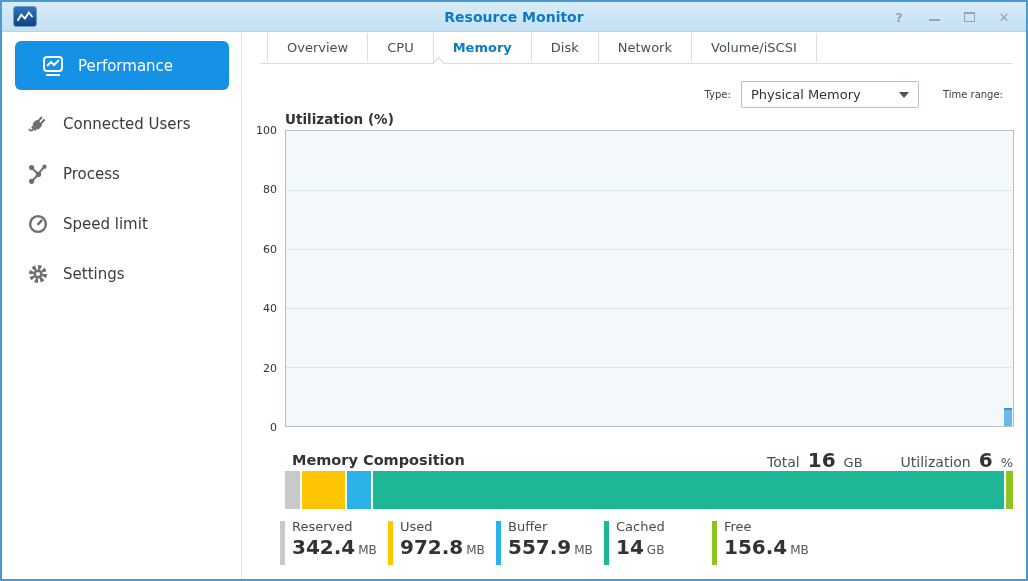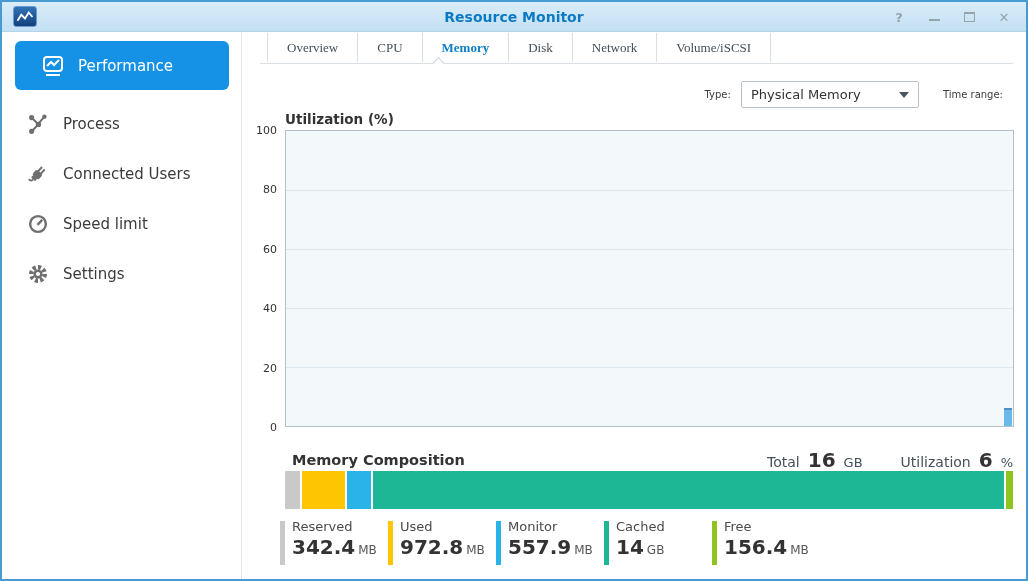--- a/index.html
+++ b/index.html
@@ -29,21 +29,21 @@
   .side-divider { position:absolute; left:239px; top:30px; bottom:0; width:1px; background:#e2e6e9; }
   .side-item { position:relative; height:50px; display:flex; align-items:center;
     padding-left:24px; gap:13px; font-size:15px; color:#3b3b3b; cursor:pointer; }
   .side-item.selected { margin:9px 12px 0 13px; height:49px; padding-left:26px;
     background:#1592e6; border-radius:6px; color:#fff; margin-bottom:9px; }
   .side-icon { width:24px; height:24px; display:flex; align-items:center; justify-content:center; }
 
   
   .content { position:absolute; left:240px; top:30px; right:0; bottom:0; background:#fff; }
 
-  .tabs { position:absolute; left:25px; top:0; height:31px; display:flex; align-items:center;font-family:Liberation Serif, serif; }
+  .tabs { position:absolute; left:25px; top:0; height:31px; display:flex; align-items:center; }
   .tab { padding:0 19px; font-size:13px; color:#454f57; line-height:29px;
     border-left:1px solid #d9dfe4; cursor:pointer; }
   .tab:last-child { border-right:1px solid #d9dfe4; }
   .tab.selected { color:#0d7ec6; font-weight:bold; }
   .tab-line { position:absolute; left:18px; right:13px; top:31px; height:1px; background:#d9dfe4; }
   .tab-notch { position:absolute; left:192px; top:27px; width:9px; height:9px; background:#fff;
     border-top:1px solid #c9d2d8; border-left:1px solid #c9d2d8; transform:rotate(45deg); }
 
   .filter-row { position:absolute; top:49px; left:0; right:13px; height:27px;
     display:flex; justify-content:flex-end; align-items:center; }
@@ -116,43 +116,43 @@
         <svg width="24" height="24" viewBox="0 0 24 24">
           <rect x="3" y="3" width="18" height="14" rx="3" fill="none" stroke="#fff" stroke-width="2"></rect>
           <polyline points="6,12 10,8 13,11 18,6" fill="none" stroke="#fff" stroke-width="2"></polyline>
           <line x1="5" y1="21" x2="19" y2="21" stroke="#fff" stroke-width="2"></line>
         </svg>
       </span>
       <span>Performance</span>
     </div>
     <div class="side-item">
       <span class="side-icon">
-        <svg width="22" height="22" viewBox="0 0 24 24" fill="#6e6e6e">
-          <path d="M6 6 L12 12 M18.5 4.5 L13 11 M11 14 L6 19" stroke="#6e6e6e" stroke-width="2.2" fill="none"></path>
-          <circle cx="5" cy="5" r="2.8"></circle>
-            <circle cx="19" cy="4" r="2.4"></circle>
-          <circle cx="12.5" cy="12.5" r="2.9"></circle>
-            <circle cx="5" cy="20" r="2.8"></circle>
-        </svg>
-      </span>
-      <span>Process</span>
-    </div>
-    <div class="side-item">
-      <span class="side-icon">
         <svg width="22" height="22" viewBox="0 0 24 24">
           <g transform="rotate(43 12 12)" fill="#6e6e6e">
             <rect x="7.5" y="9" width="9" height="8" rx="2.5"></rect>
             <rect x="9" y="16.5" width="6" height="3.5" rx="1"></rect>
             <line x1="10" y1="3.5" x2="10" y2="9.5" stroke="#6e6e6e" stroke-width="2.2"></line>
             <line x1="14" y1="3.5" x2="14" y2="9.5" stroke="#6e6e6e" stroke-width="2.2"></line>
             <path d="M12 20 q0.5 3.5 -3.5 3" stroke="#6e6e6e" stroke-width="2" fill="none"></path>
           </g>
         </svg>
       </span>
       <span>Connected Users</span>
+    </div>
+    <div class="side-item">
+      <span class="side-icon">
+        <svg width="22" height="22" viewBox="0 0 24 24" fill="#6e6e6e">
+          <path d="M6 6 L12 12 M18.5 4.5 L13 11 M11 14 L6 19" stroke="#6e6e6e" stroke-width="2.2" fill="none"></path>
+          <circle cx="5" cy="5" r="2.8"></circle>
+            <circle cx="19" cy="4" r="2.4"></circle>
+          <circle cx="12.5" cy="12.5" r="2.9"></circle>
+            <circle cx="5" cy="20" r="2.8"></circle>
+        </svg>
+      </span>
+      <span>Process</span>
     </div>
     <div class="side-item">
       <span class="side-icon">
         <svg width="22" height="22" viewBox="0 0 24 24" fill="none" stroke="#6e6e6e">
           <circle cx="12" cy="12" r="8.6" stroke-width="2.6"></circle>
           <line x1="11.5" y1="13" x2="16.5" y2="7.5" stroke-width="2.6"></line>
         </svg>
       </span>
       <span>Speed limit</span>
     </div>
@@ -239,21 +239,21 @@
         <div class="legend-item">
           <div class="chip" style="background: rgb(253, 197, 2);"></div>
           <div>
             <div class="legend-label">Used</div>
             <div class="legend-value">972.8<span class="legend-unit">MB</span></div>
           </div>
         </div>
         <div class="legend-item">
           <div class="chip" style="background: rgb(42, 179, 232);"></div>
           <div>
-            <div class="legend-label">Monitor</div>
+            <div class="legend-label">Buffer</div>
             <div class="legend-value">557.9<span class="legend-unit">MB</span></div>
           </div>
         </div>
         <div class="legend-item">
           <div class="chip" style="background: rgb(29, 183, 149);"></div>
           <div>
             <div class="legend-label">Cached</div>
             <div class="legend-value">14<span class="legend-unit">GB</span></div>
           </div>
         </div>

